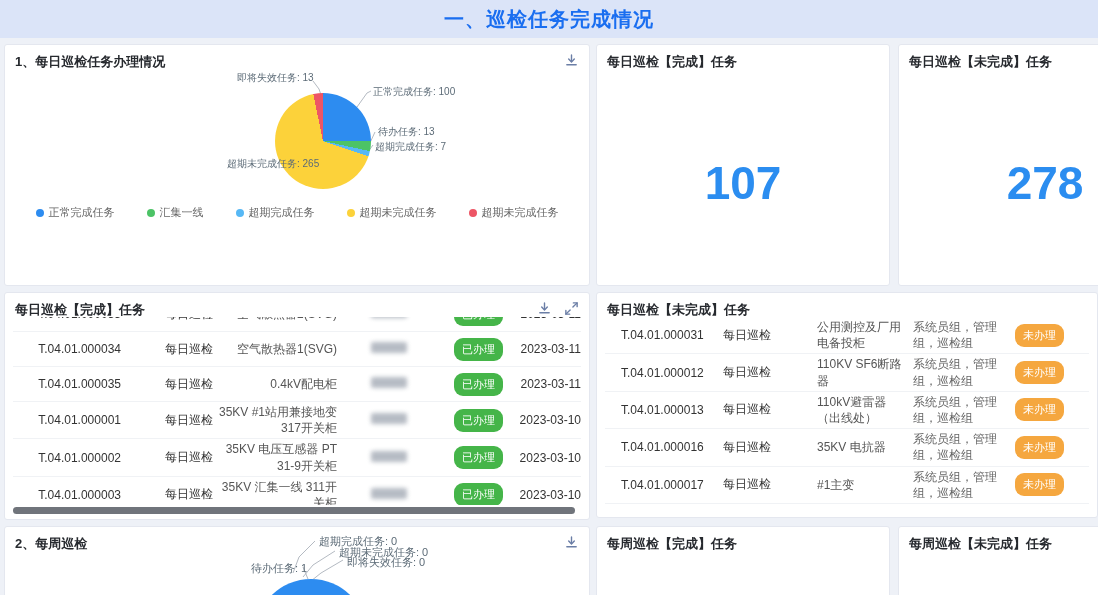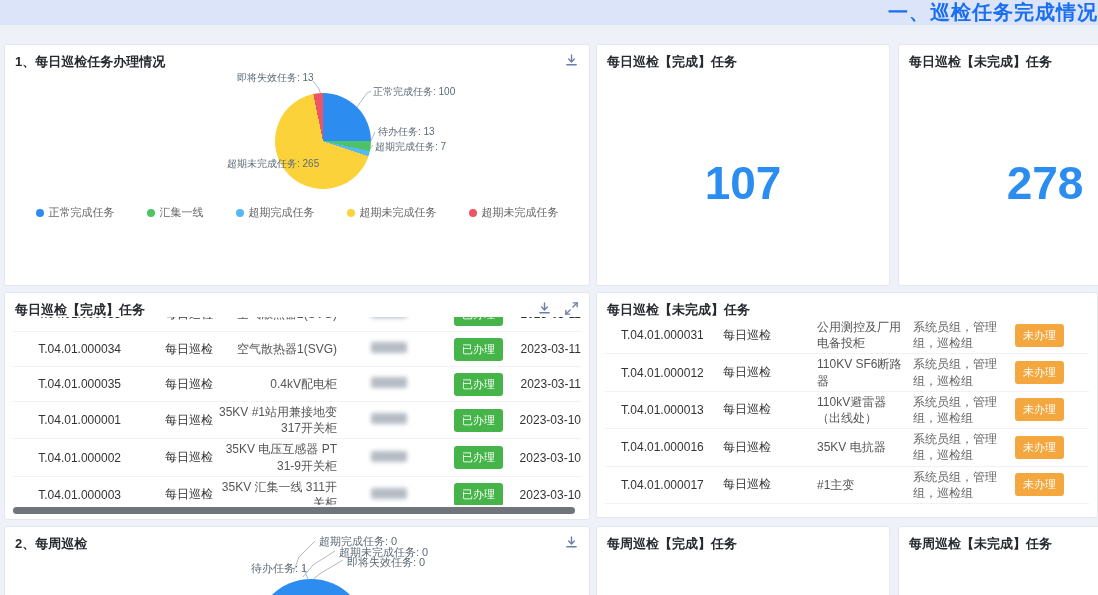--- a/index.html
+++ b/index.html
@@ -1,22 +1,22 @@
 <!DOCTYPE html>
 <html><head>
 <meta charset="utf-8">
 <style>
   * { margin:0; padding:0; box-sizing:border-box; }
   html,body { width:1098px; height:595px; overflow:hidden; background:#eef1f7;
     font-family:"Liberation Sans","DejaVu Sans",sans-serif; }
   .page { position:relative; width:1098px; height:595px; overflow:hidden; background:#eef1f7; }
 
   
-  .topbar { position:absolute; left:0; top:0; width:1098px; height:25px;
-    background:#dbe4f8; display:flex; align-items:center; justify-content:flex-end; }
+  .topbar { position:absolute; left:0; top:0; width:1098px; height:38px;
+    background:#dbe4f8; display:flex; align-items:center; justify-content:center; }
   .topbar h1 { font-size:20px; font-weight:bold; color:#1a6ef0; letter-spacing:1px; }
 
   
   .card { position:absolute; background:#fff; border:1px solid #e4e7ef; border-radius:3px; }
   .card-title { position:absolute; left:10px; top:8px; font-size:13px; font-weight:bold; color:#26292e; }
   .card-icons { position:absolute; top:8px; right:10px; display:flex; gap:12px; }
   .card-icons svg { width:15px; height:15px; cursor:pointer; }
 
   .cardA { left:4px;   top:44px;  width:586px; height:242px; }
   .cardB { left:596px; top:44px;  width:294px; height:242px; }
@@ -49,21 +49,21 @@
   .cardD .tbody { margin-top:-20px; }
   .trow { display:grid; align-items:center; min-height:35px; padding:2px 0;
     border-bottom:1px solid #f0f2f5; font-size:12px; color:#333; }
   .cardD .trow { grid-template-columns:98px 92px 130px 64px 96px 1fr; padding-left:10px; }
   .cardE .trow { grid-template-columns:102px 94px 96px 102px 1fr; padding-left:16px; }
   .c-equip { color:#555; line-height:1.35; padding-right:6px; }
   .c-group { color:#666; line-height:1.35; padding-right:6px; }
   .blur-blob { display:inline-block; width:36px; height:11px; background:#aab0ba;
     border-radius:2px; filter:blur(2px); opacity:.85; }
   .badge { display:inline-block; font-size:11px; line-height:1; padding:6px 8px;
-    border-radius:3px; color:#fff; white-space:nowrap; }
+    border-radius:9px; color:#fff; white-space:nowrap; }
   .badge.done   { background:#45b549; }
   .badge.undone { background:#f5a73f; }
   .h-scrollbar { position:absolute; left:8px; right:14px; bottom:5px; height:7px;
     background:#70747b; border-radius:4px; cursor:grab; }
 
   
   .pie-weekly { left:250px; top:52px; width:112px; height:112px; }
   .wk-label { position:absolute; font-size:11px; color:#5c6b77; white-space:nowrap; }
   .wk-svg { position:absolute; left:0; top:0; width:586px; height:70px; pointer-events:none; }
 </style>

